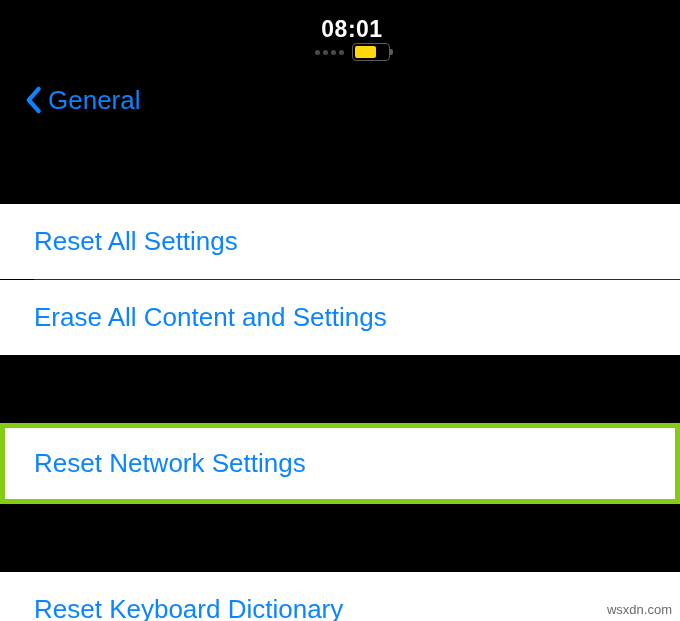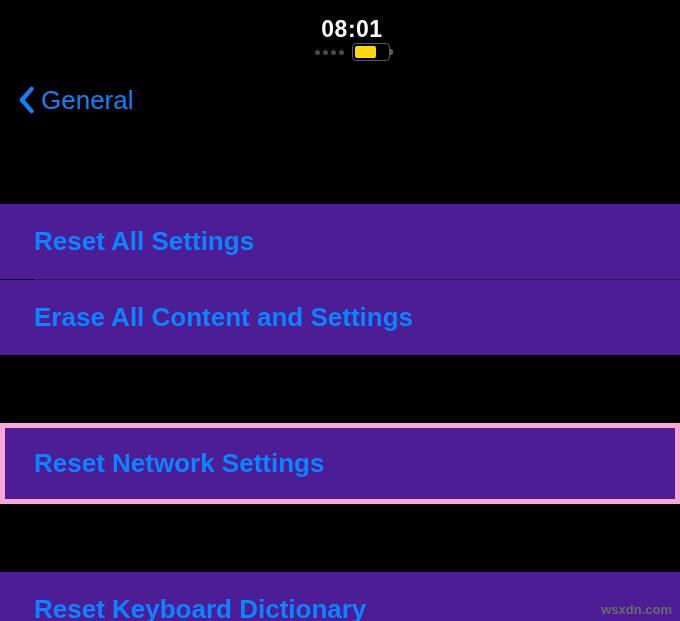--- a/index.html
+++ b/index.html
@@ -76,21 +76,21 @@
     }
     .back-button {
       display: flex;
       align-items: center;
       gap: 6px;
       color: #0a84ff;
       font-size: 26px;
       font-weight: 400;
       cursor: pointer;
       position: absolute;
-      left: 17px;
+      left: 24px;
     }
     .chevron-left {
       width: 18px;
       height: 28px;
     }
     .nav-title {
       color: #fff;
       font-size: 26px;
       font-weight: 600;
       position: absolute;
@@ -102,48 +102,47 @@
     }
     .group-gap {
       height: 60px;
       background: #000;
     }
     .group-gap-lg {
       height: 68px;
       background: #000;
     }
     .cell {
-      background: #4c1d95;
+      background: #ffffff;
       padding: 22px 34px;
       color: #0a84ff;
       font-size: 26px;
-      font-weight: 700;
+      font-weight: 400;
       cursor: pointer;
     }
     .divider {
       height: 1px;
       background: #000;
       margin-left: 34px;
       background: #2a2a2a;
     }
     .highlight-wrap {
-      border: 5px solid #f9a8d4;
+      border: 5px solid #84cc16;
       margin: 0;
     }
     .highlight-wrap .cell {
       padding: 20px 29px;
     }
     .watermark {
       position: absolute;
       bottom: 4px;
       right: 8px;
       color: #6b6b6b;
       font-size: 13px;
       font-family: Arial, sans-serif;
-      font-weight: bold;
     }
   </style>
 </head>
 <body>
 
 <div class="status-bar">
   <div class="status-time">08:01</div>
   <div class="status-right">
     <div class="cell-dots">
       <div class="cell-dot"></div>

